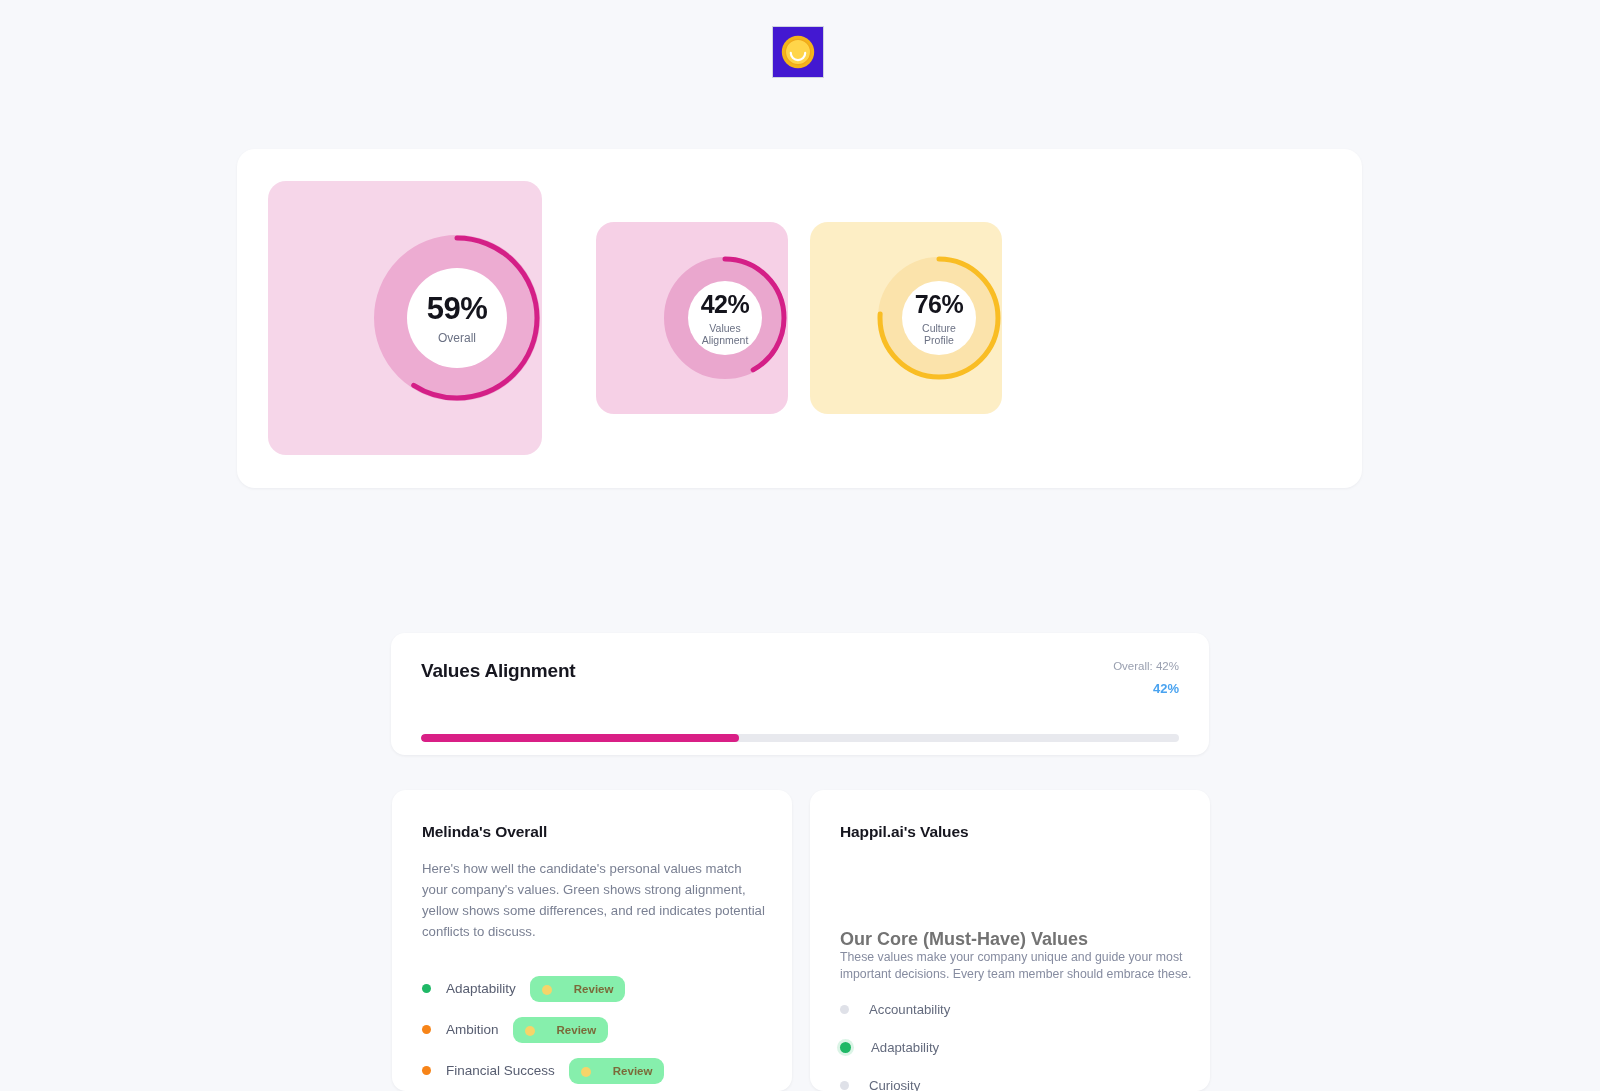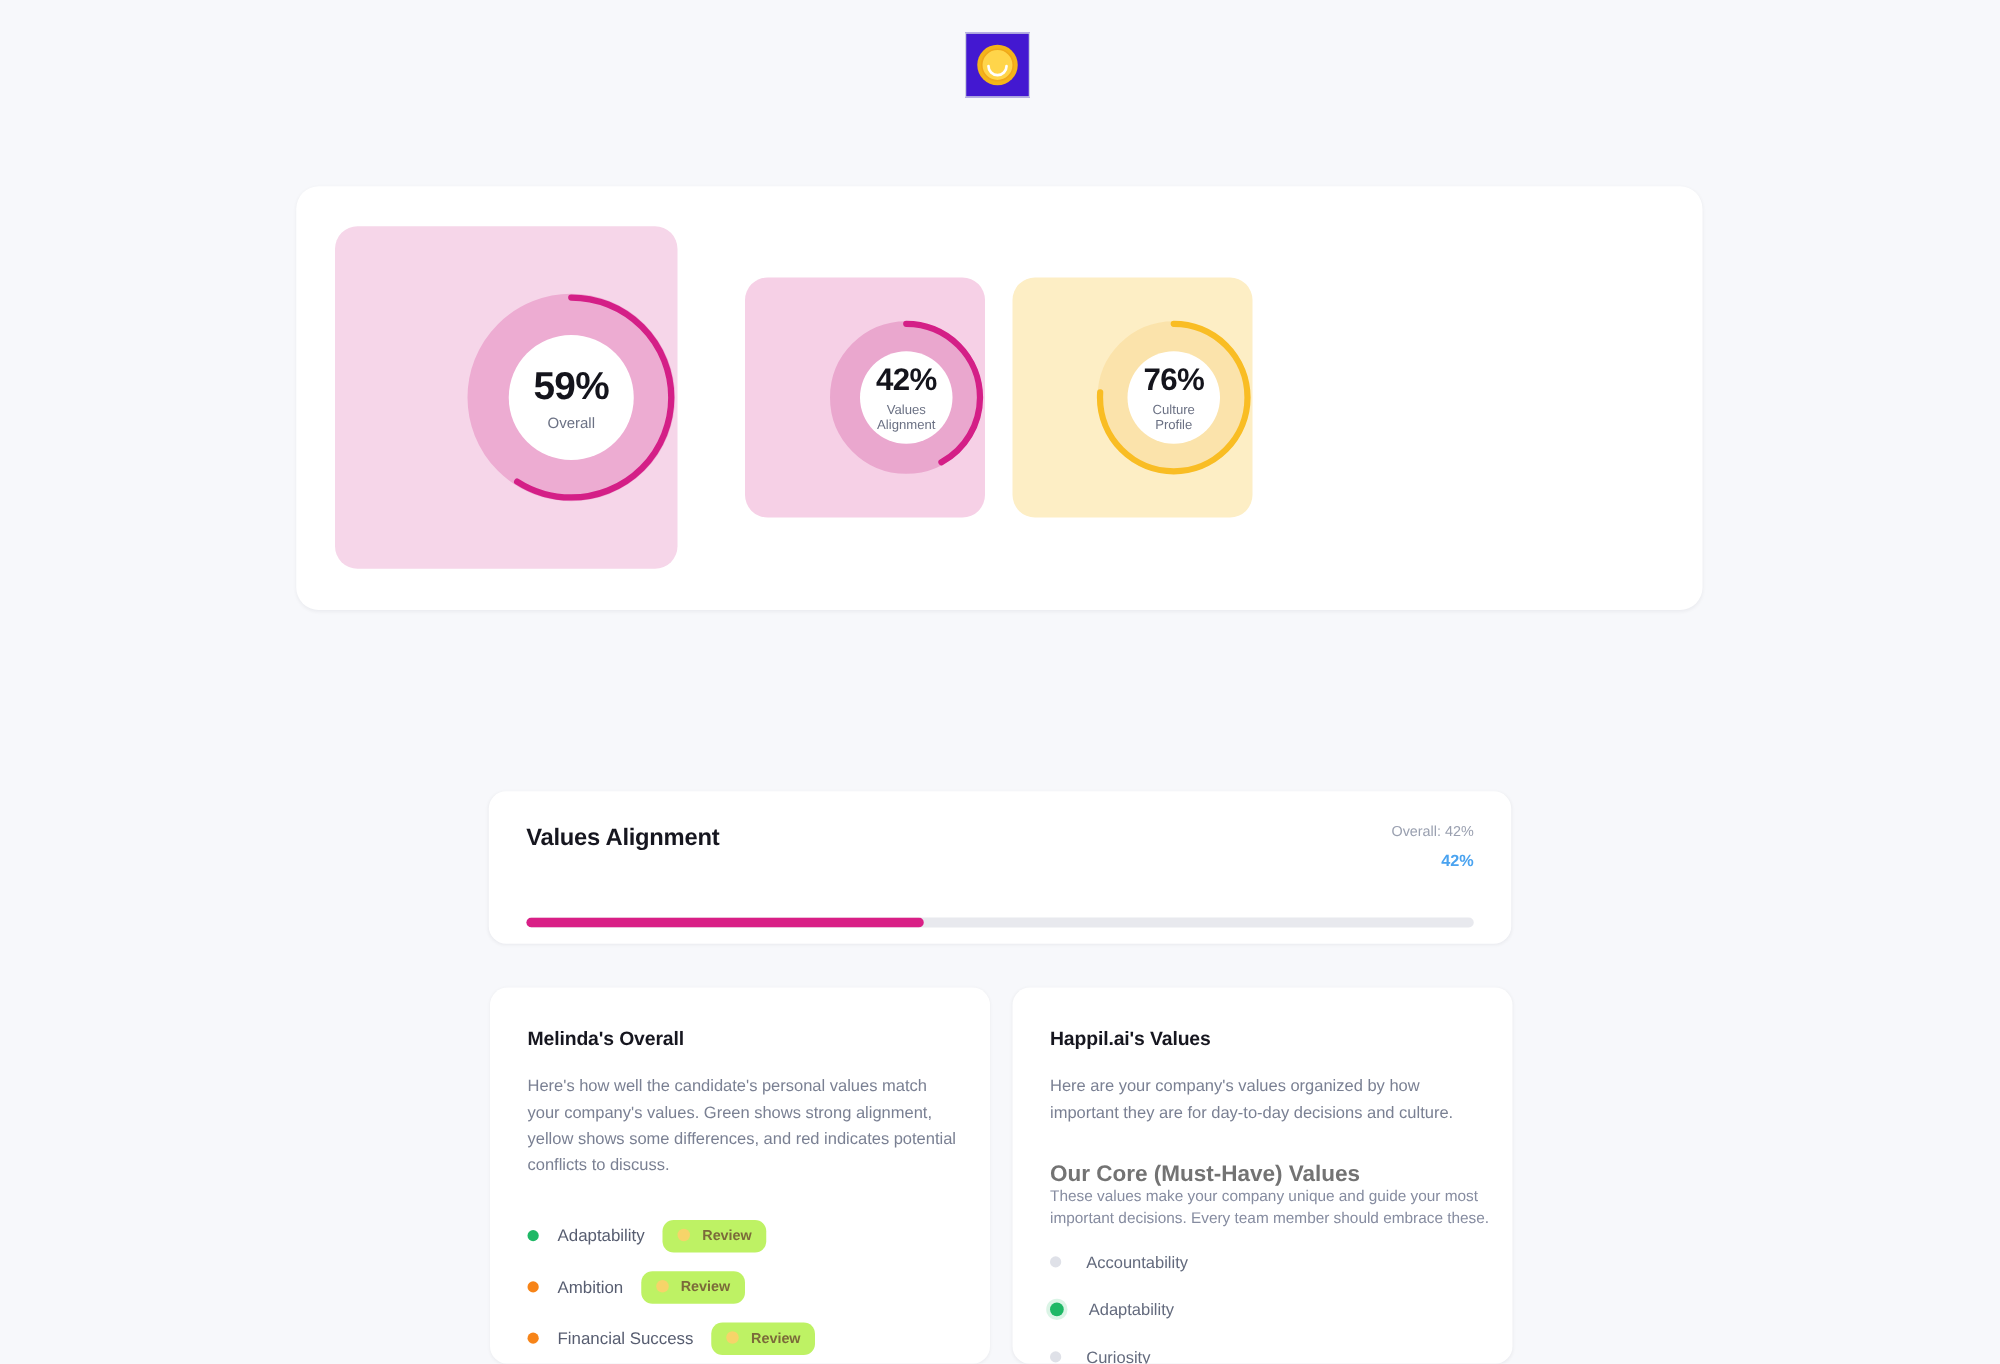--- a/index.html
+++ b/index.html
@@ -103,22 +103,22 @@
   .value-row { display: flex; align-items: center; height: 41px; }
   .dot { width: 9px; height: 9px; border-radius: 50%; flex: 0 0 auto; }
   .dot-green  { background: #1fb866; }
   .dot-orange { background: #f78418; }
   .dot-grey   { background: #dfe1e8; }
   .value-name {
     margin-left: 15px; font-size: 13.5px; color: #575d70; white-space: nowrap;
   }
   .badge {
     margin-left: 14px;
-    display: inline-flex; align-items: flex-start; gap: 10px;
-    background: #bef264; border-radius: 9px;
+    display: inline-flex; align-items: flex-end; gap: 22px;
+    background: #86efac; border-radius: 9px;
     padding: 7px 12px;
   }
   .badge-dot { width: 10px; height: 10px; border-radius: 50%; background: #f6d469; }
   .badge-text { font-size: 11.5px; font-weight: 700; color: #7b6a3a; }
 
   
   .core-title {
     position: absolute; left: 30px; top: 139px;
     font-size: 18px; font-weight: 700; color: #737373;
   }
@@ -234,21 +234,20 @@
           <span class="badge">
             <span class="badge-dot"></span>
             <span class="badge-text">Review</span>
           </span>
         </div>
       </div>
   </div>
 
   <div class="panel panel-right">
     <div class="panel-title">Happil.ai's Values</div>
-    <div class="panel-intro">Here are your company's values organized by how important they are for day-to-day decisions and culture.</div>
     <div class="core-title">Our Core (Must-Have) Values</div>
     <div class="core-desc">These values make your company unique and guide your most important decisions. Every team member should embrace these.</div>
     <div class="core-grid" id="core-grid">
         <div class="core-item">
           <span class="dot dot-grey"></span>
           <span class="core-name">Accountability</span>
         </div>
         <div class="core-item">
           <span class="dot dot-green"></span>
           <span class="core-name">Adaptability</span>

